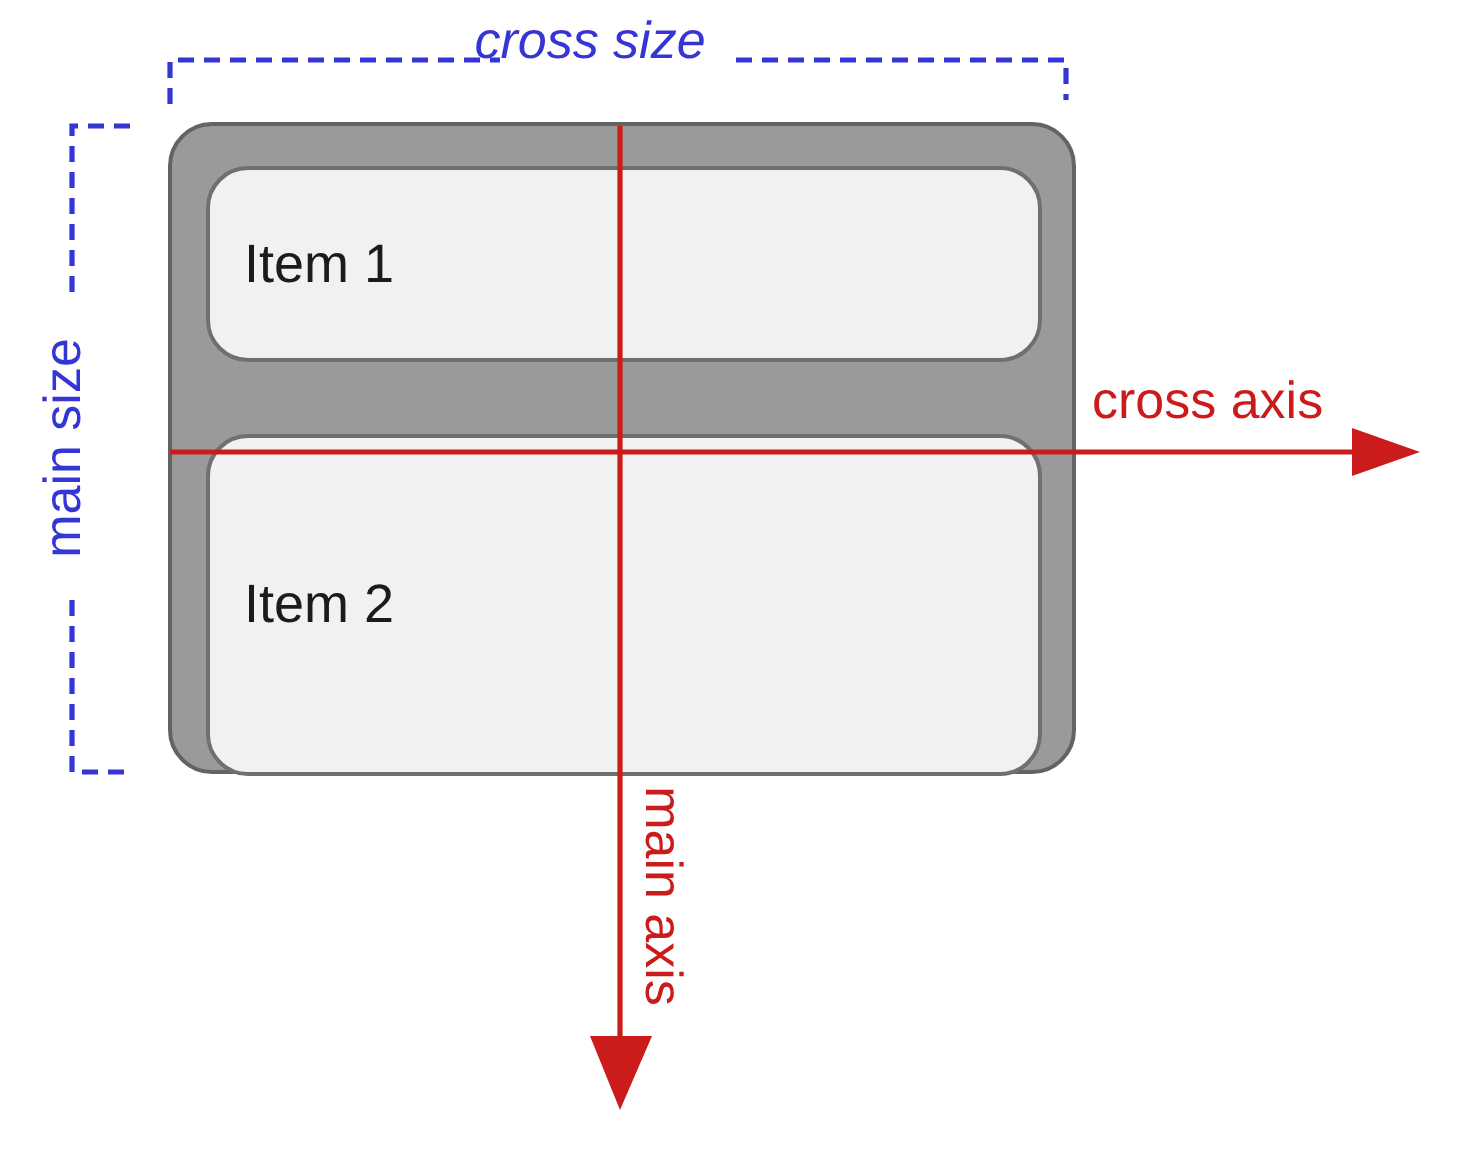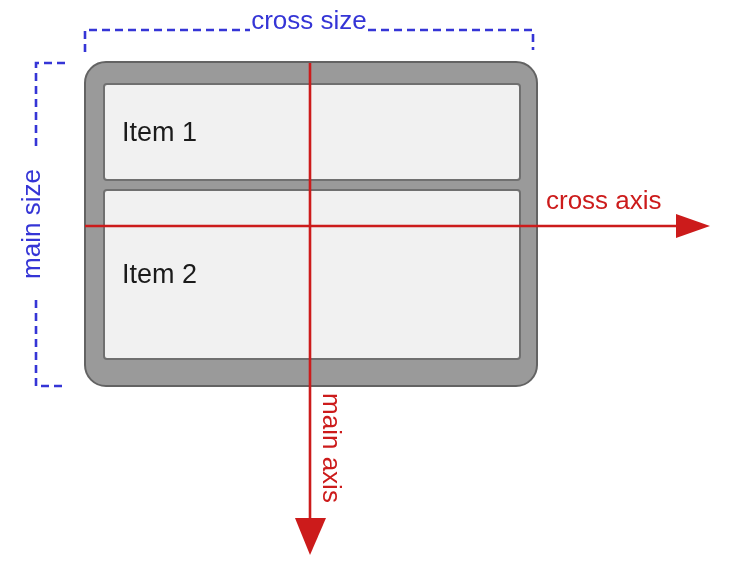--- a/index.html
+++ b/index.html
@@ -32,29 +32,29 @@
     border: 2px solid var(--container-border);
     border-radius: 22px;
     z-index: 1;
   }
   .flex-item {
     position: absolute;
     left: 17px;
     width: 418px;
     background: var(--item-fill);
     border: 2px solid var(--item-border);
-    border-radius: 4px;
+    border-radius: 21px;
     display: flex;
     align-items: center;
     padding-left: 17px;
     font-size: 27px;
     color: var(--item-text);
   }
   .flex-item.item-1 { top: 20px;  height: 98px; }
-  .flex-item.item-2 { top: 126px; height: 171px; }
+  .flex-item.item-2 { top: 154px; height: 171px; }
 
   
   svg.overlay {
     position: absolute; left: 0; top: 0;
     width: 736px; height: 578px;
     z-index: 2;
     pointer-events: none;
   }
   .bracket {
     fill: none;
@@ -73,23 +73,24 @@
   .annotation {
     position: absolute;
     z-index: 3;
     font-size: 26px;
     white-space: nowrap;
     line-height: 1;
   }
   .annotation.blue { color: var(--size-annotation); }
   .annotation.red  { color: var(--axis-annotation); }
   .cross-size-label {
-    left: 249px; top: 7px;
+    left: 235px; top: 7px;
     width: 120px;
     text-align: center;
+    font-style: italic;
   }
   .main-size-label {
     left: 31px; top: 224px;
     transform: translate(-50%, -50%) rotate(-90deg);
   }
   .cross-axis-label {
     left: 546px; top: 187px; text-align: right;
   }
   .main-axis-label {
     left: 332px; top: 448px;

